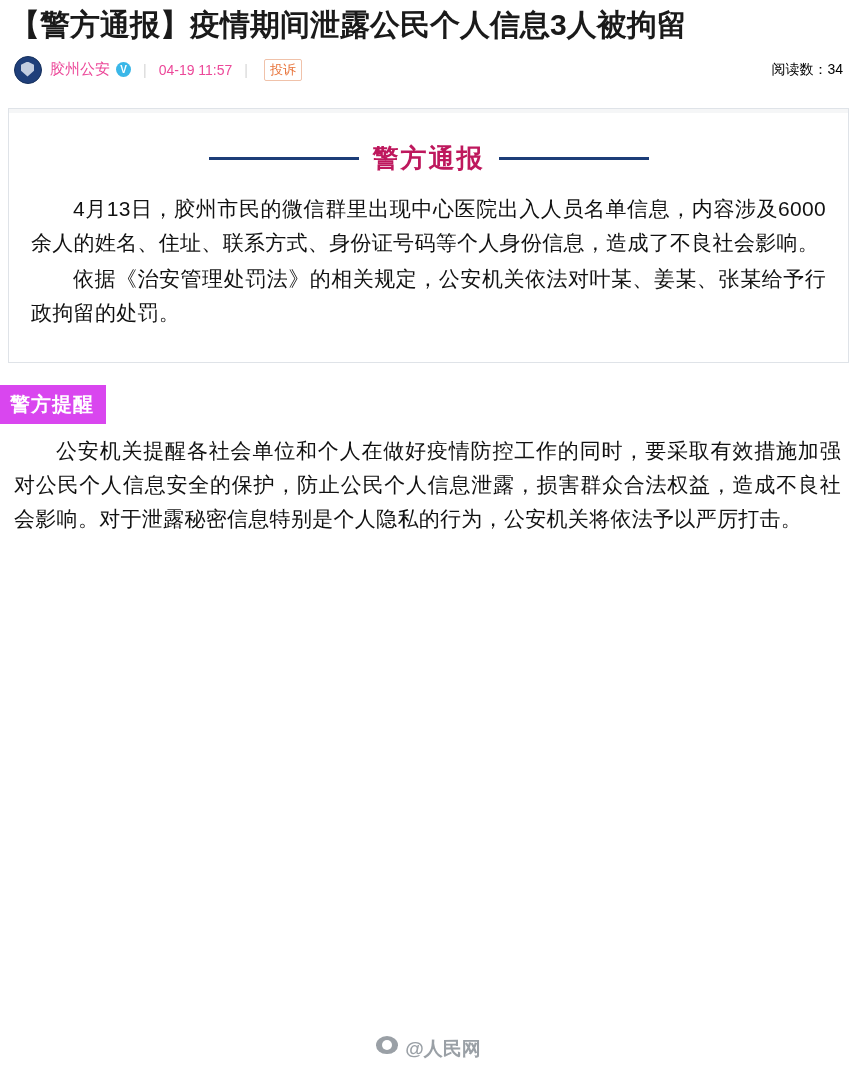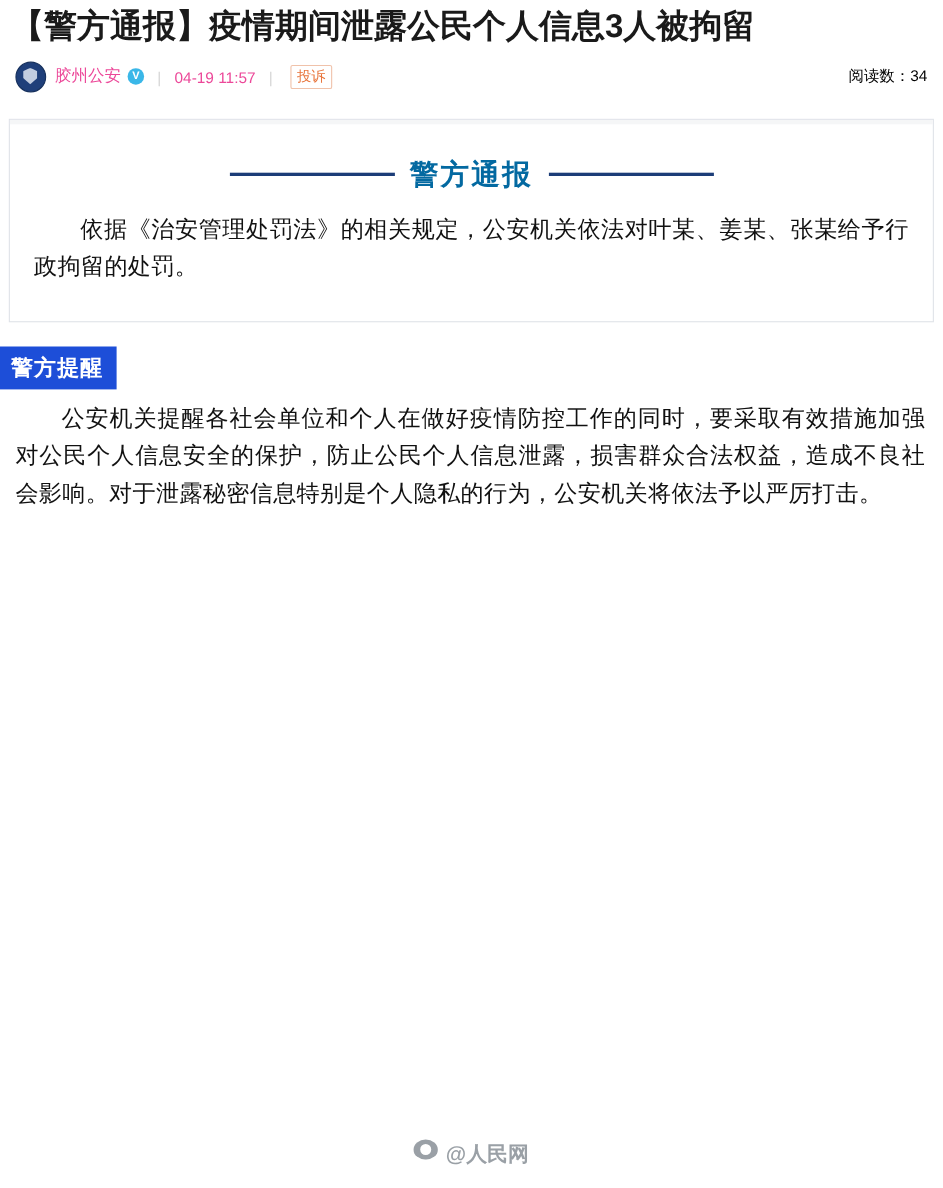--- a/index.html
+++ b/index.html
@@ -119,21 +119,21 @@
     height: 3px;
     background: #1c3d78;
     flex: 1 1 auto;
     max-width: 150px;
   }
   .notice-heading .rule.left { margin-left: 20px; }
   .notice-heading .rule.right { margin-right: 20px; }
   .notice-heading .htext {
     font-size: 26px;
     font-weight: bold;
-    color: #0369a1;
+    color: #be185d;
     letter-spacing: 2px;
     white-space: nowrap;
   }
   .notice-body p {
     margin: 0 0 2px 0;
     font-size: 21px;
     line-height: 1.62;
     color: #111;
     text-indent: 2em;
     text-align: justify;
@@ -141,21 +141,21 @@
   }
 
   
   .reminder-wrap {
     margin: 22px 0 0 0;
     position: relative;
     background: #ffffff;
   }
   .reminder-label {
     display: inline-block;
-    background: #1d4ed8;
+    background: #d946ef;
     color: #ffffff;
     font-size: 20px;
     font-weight: bold;
     letter-spacing: 1px;
     padding: 6px 12px 6px 10px;
     margin-left: 0;
   }
   .reminder-body {
     padding: 10px 16px 0 14px;
   }
@@ -218,20 +218,21 @@
 
 <div class="notice-card">
 
   <div class="notice-heading">
     <span class="rule left"></span>
     <span class="htext">警方通报</span>
     <span class="rule right"></span>
   </div>
 
   <div class="notice-body">
+    <p>4月13日，胶州市民的微信群里出现中心医院出入人员名单信息，内容涉及6000余人的姓名、住址、联系方式、身份证号码等个人身份信息，造成了不良社会影响。</p>
     <p>依据《治安管理处罚法》的相关规定，公安机关依法对叶某、姜某、张某给予行政拘留的处罚。</p>
   </div>
 </div>
 
 <div class="reminder-wrap">
   <div class="reminder-label">警方提醒</div>
   <div class="reminder-body">
     <p>公安机关提醒各社会单位和个人在做好疫情防控工作的同时，要采取有效措施加强对公民个人信息安全的保护，防止公民个人信息泄露，损害群众合法权益，造成不良社会影响。对于泄露秘密信息特别是个人隐私的行为，公安机关将依法予以严厉打击。</p>
   </div>
 </div>

